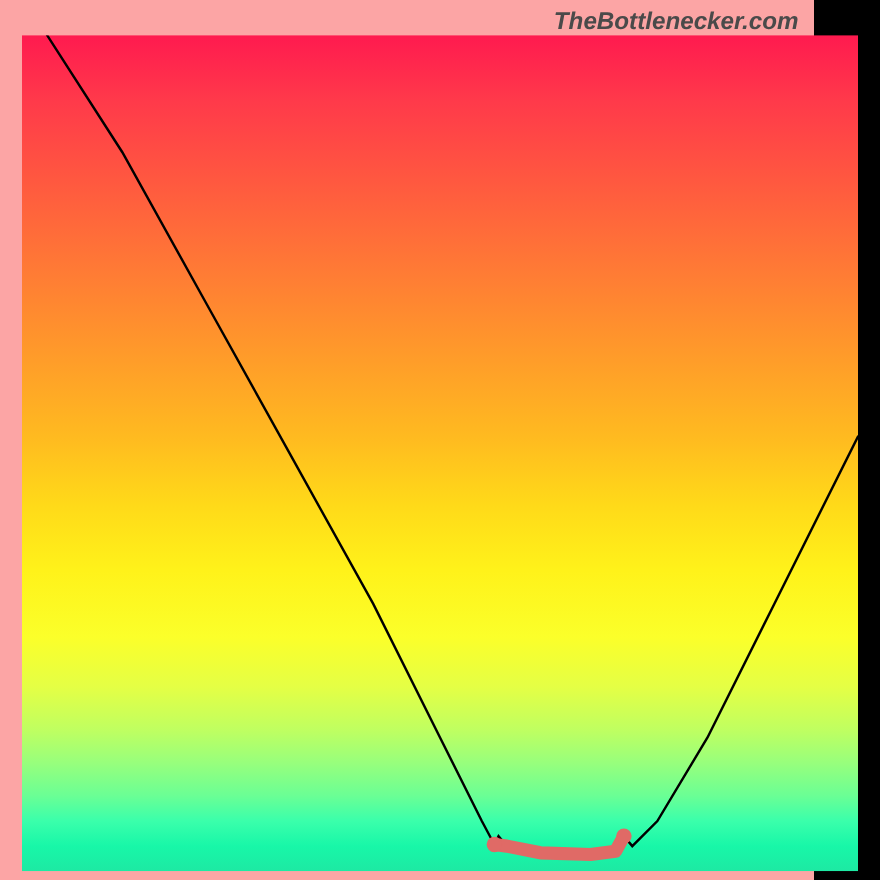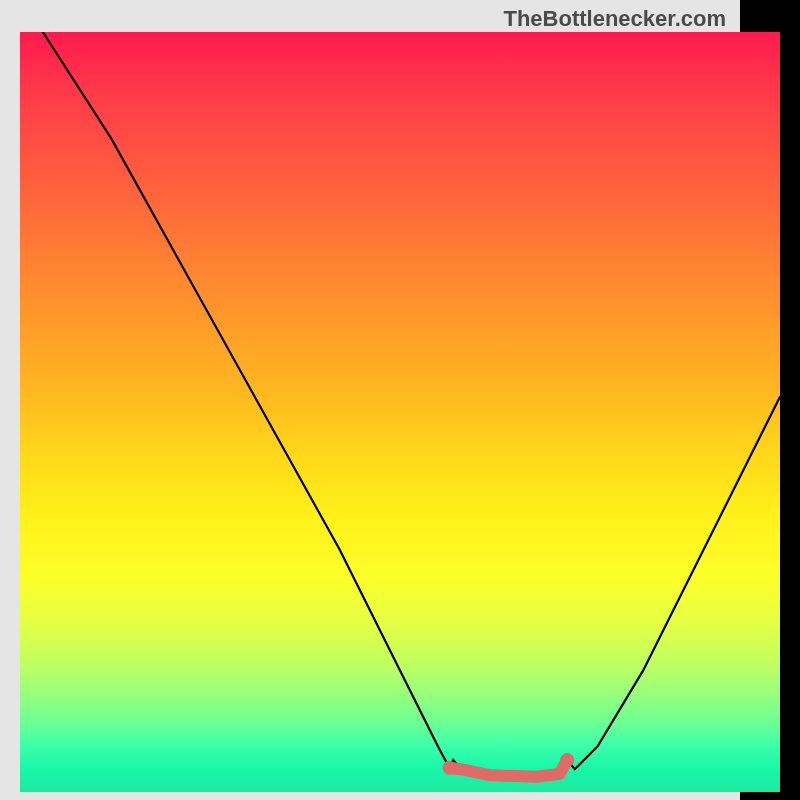--- a/index.html
+++ b/index.html
@@ -10,21 +10,22 @@
     position: relative;
     font-family: Arial, sans-serif;
     overflow: hidden;
   }
   .frame {
     position: absolute;
     top: 0;
     left: 0;
     width: 740px;
     height: 800px;
-    background: #e5e5e5;
+    background: #fca5a5;
+    font-style: italic;
   }
   .watermark {
     position: absolute;
     top: 6px;
     right: 14px;
     color: #4a4a4a;
     font-size: 22px;
     font-weight: bold;
     z-index: 10;
   }

